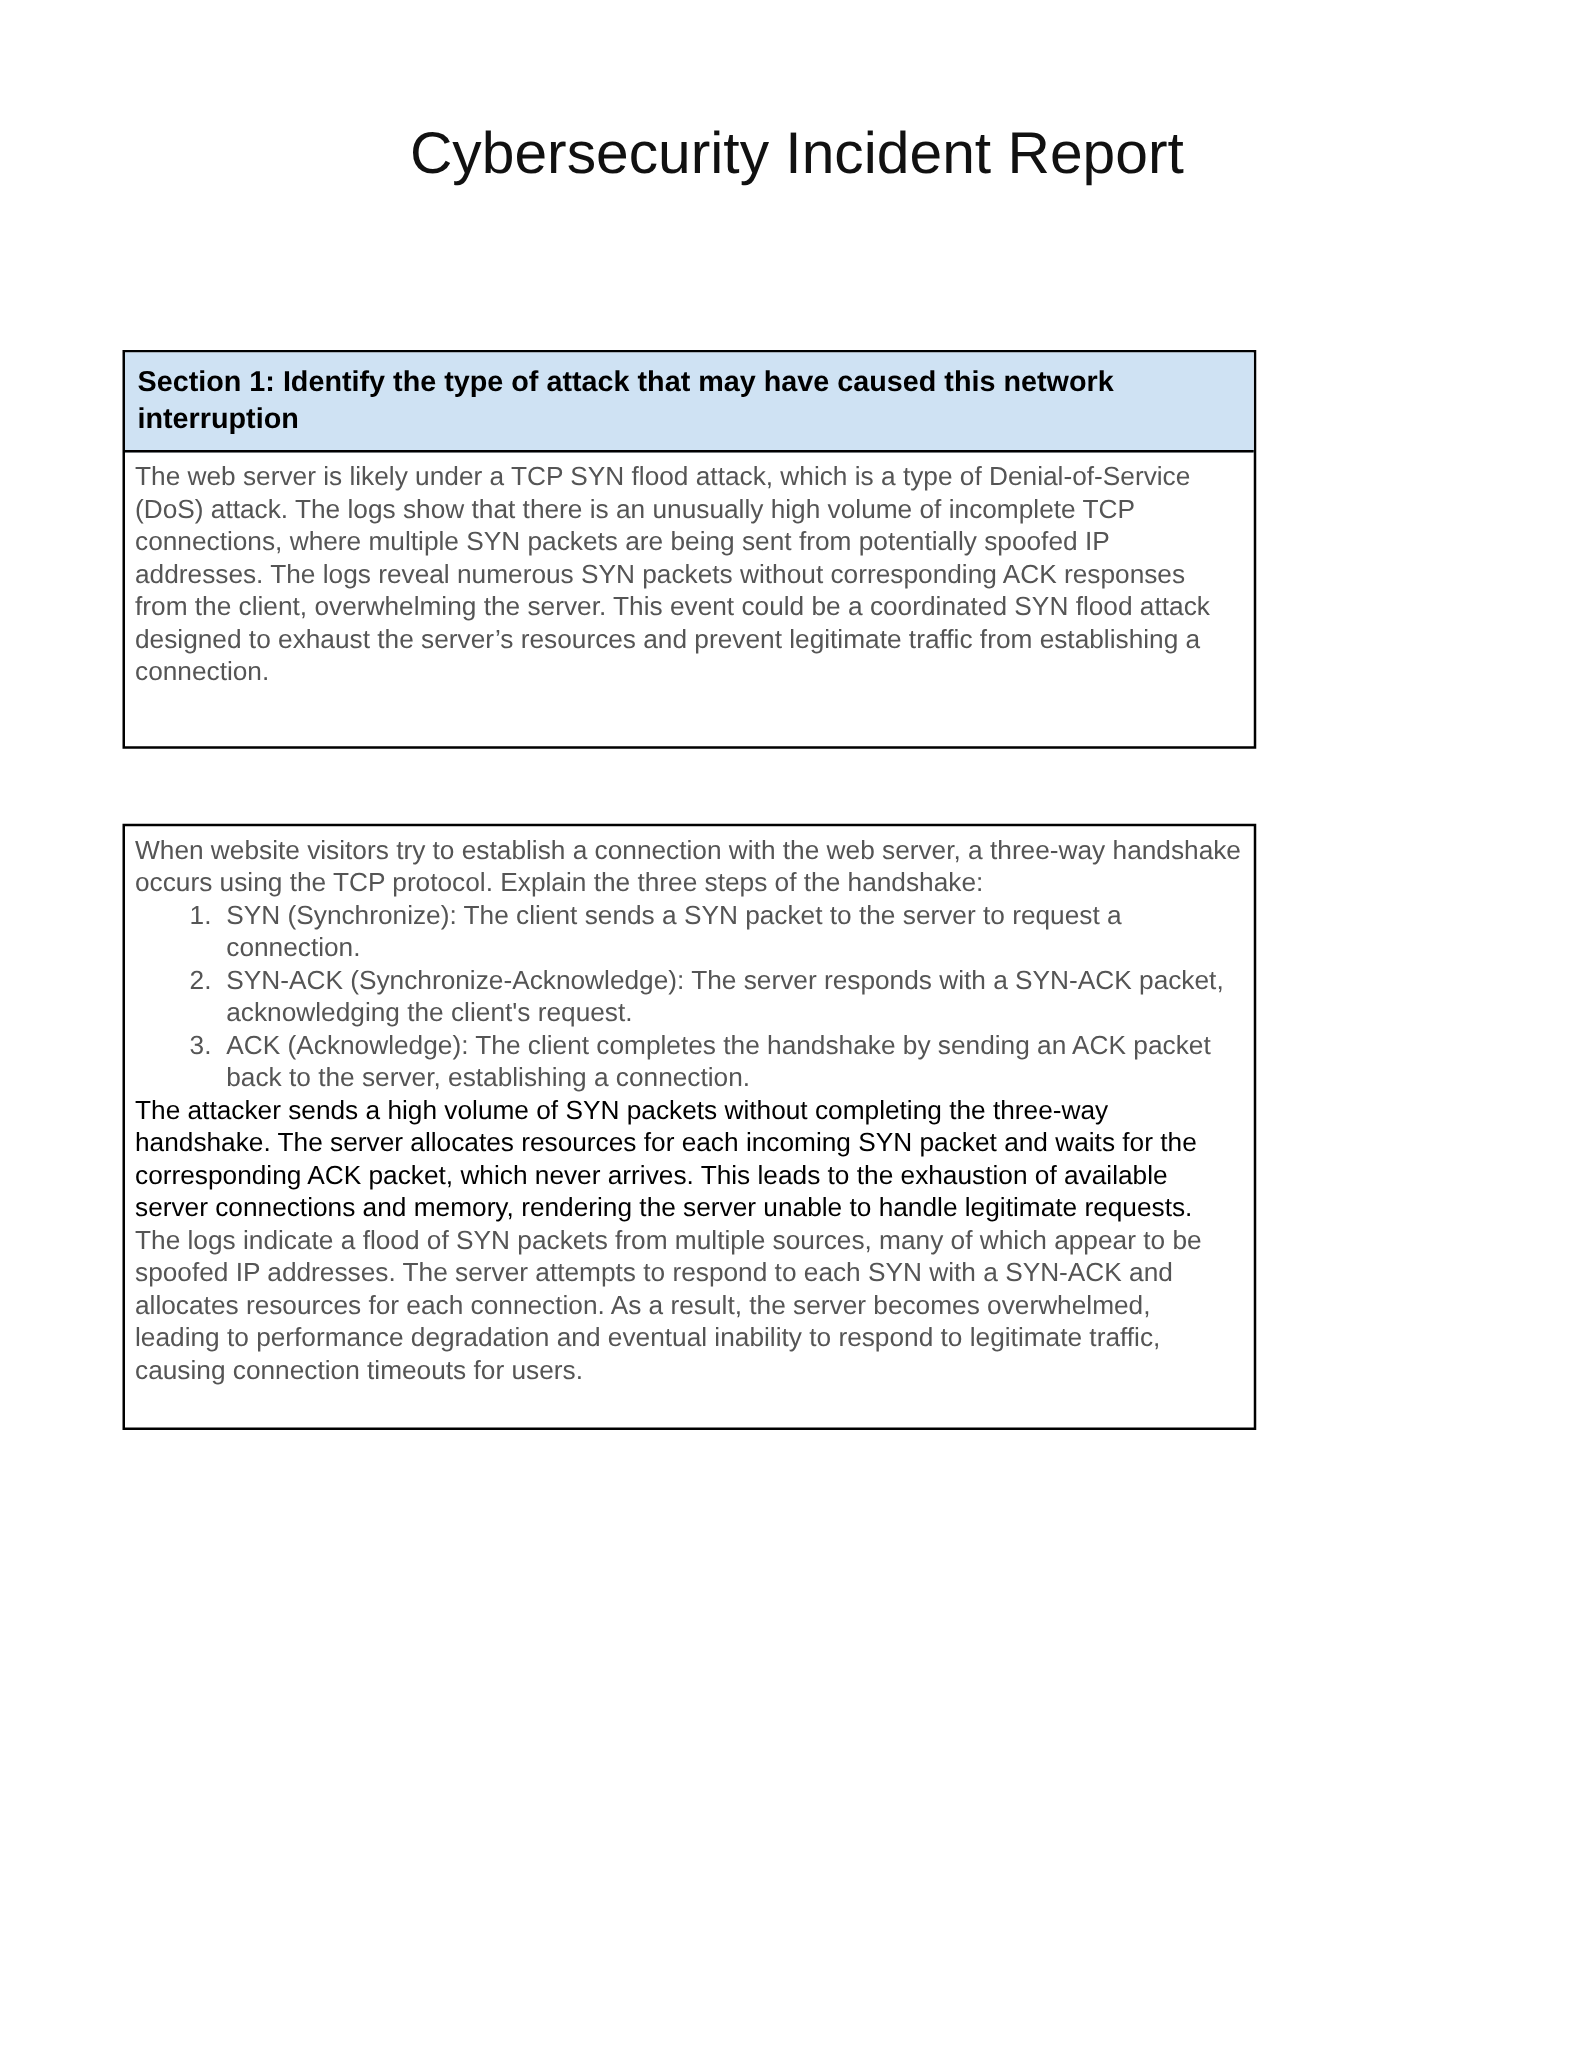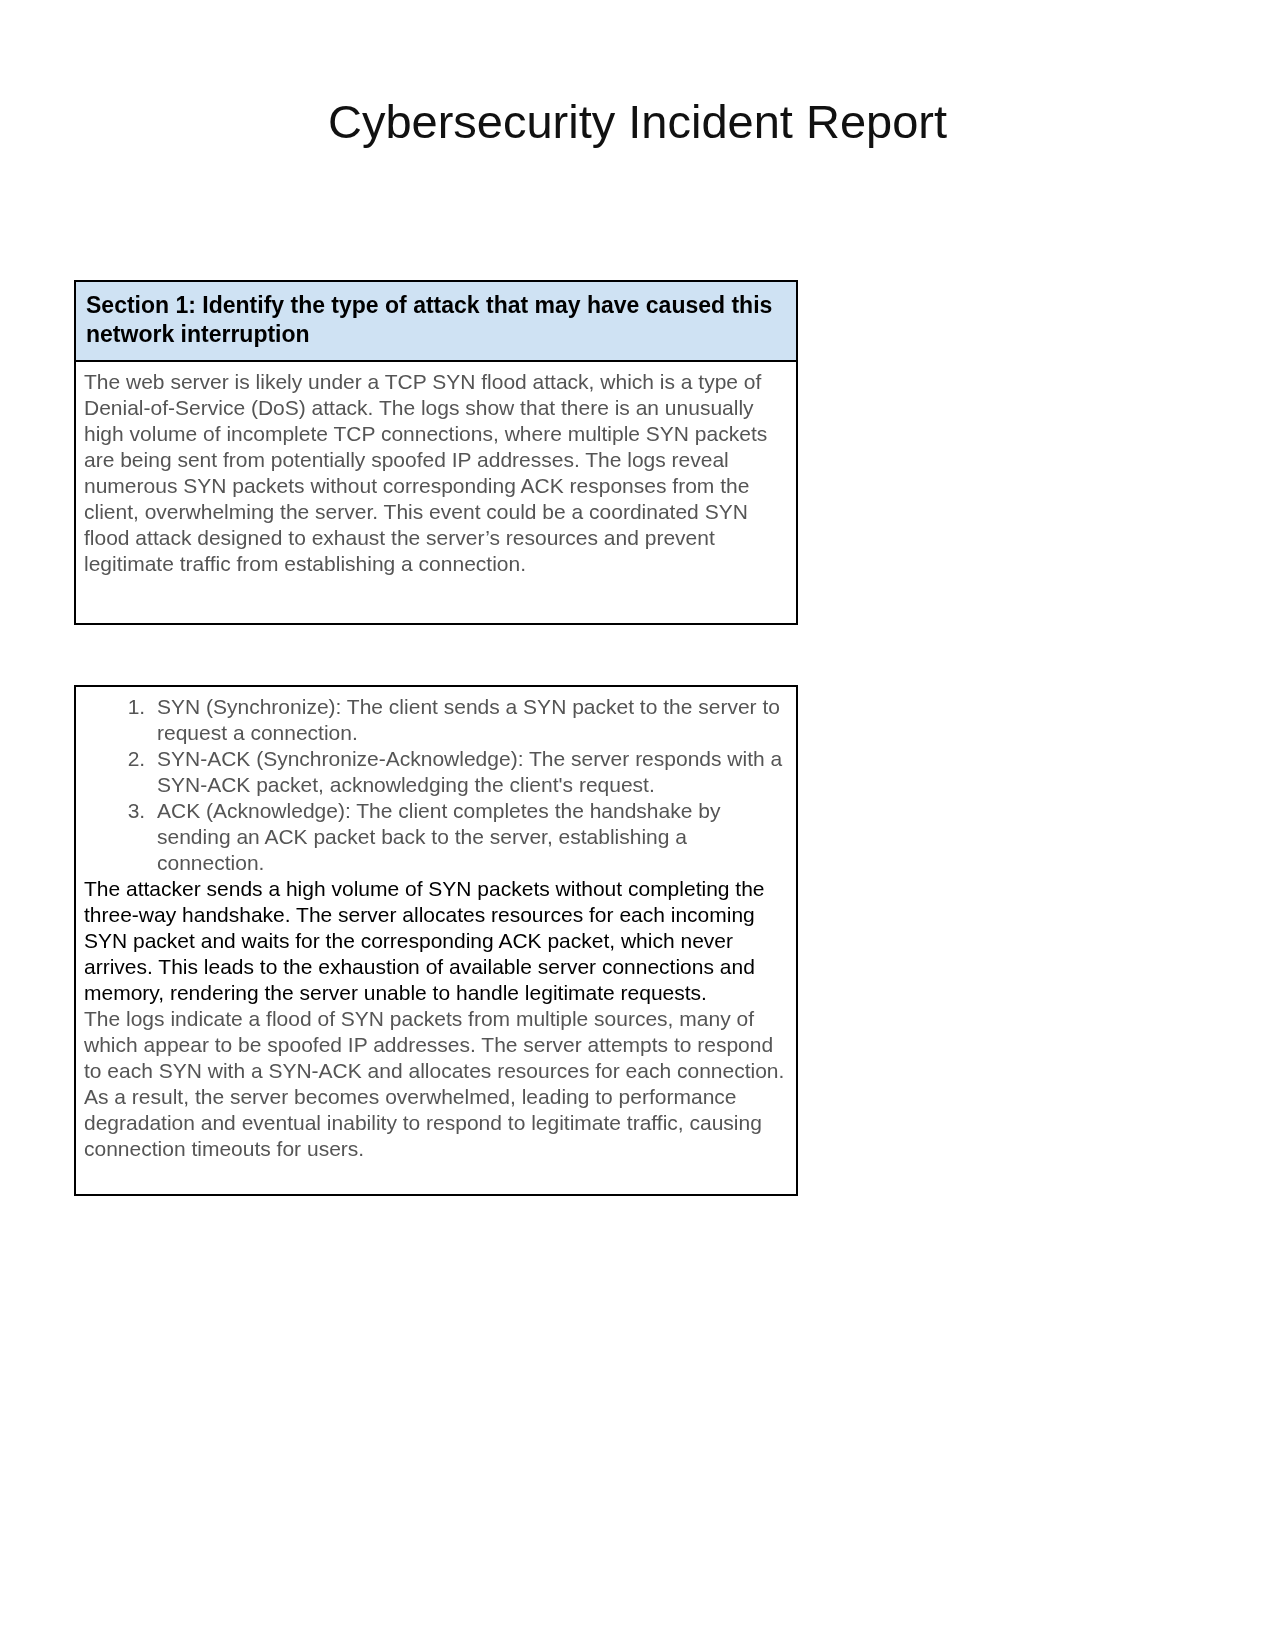--- a/index.html
+++ b/index.html
@@ -22,22 +22,22 @@
     margin:0;
     padding-top:95px;
     font-size:47px;
     font-weight:400;
     line-height:1.15;
     text-align:center;
     color:var(--title-text,#111);
     letter-spacing:0;
   }
   .section-box{
-    width:724px;
-    margin-left:74px;
+    width:907px;
+    margin-left:98px;
     border:2px solid var(--border-color,#000);
     background:#ffffff;
   }
   .section-box.first{ margin-top:131px; }
   .section-box.second{ margin-top:60px; }
   .section-header{
     background:var(--header-bg,#cfe2f3);
     border-bottom:2px solid var(--border-color,#000);
     padding:9px 12px 11px 10px;
     font-size:23px;
@@ -72,20 +72,21 @@
 
   <section class="section-box first">
     <div class="section-header">Section 1: Identify the type of attack that may have caused this network interruption</div>
     <div class="section-body pad-tall">
       <p>The web server is likely under a TCP SYN flood attack, which is a type of Denial-of-Service (DoS) attack. The logs show that there is an unusually high volume of incomplete TCP connections, where multiple SYN packets are being sent from potentially spoofed IP addresses. The logs reveal numerous SYN packets without corresponding ACK responses from the client, overwhelming the server. This event could be a coordinated SYN flood attack designed to exhaust the server’s resources and prevent legitimate traffic from establishing a connection.</p>
     </div>
   </section>
 
   <section class="section-box second">
     <div class="section-body">
+      <p>When website visitors try to establish a connection with the web server, a three-way handshake occurs using the TCP protocol. Explain the three steps of the handshake:</p>
       <ol>
         <li>SYN (Synchronize): The client sends a SYN packet to the server to request a connection.</li>
         <li>SYN-ACK (Synchronize-Acknowledge): The server responds with a SYN-ACK packet, acknowledging the client's request.</li>
         <li>ACK (Acknowledge): The client completes the handshake by sending an ACK packet back to the server, establishing a connection.</li>
       </ol>
       <p class="emphasis">The attacker sends a high volume of SYN packets without completing the three-way handshake. The server allocates resources for each incoming SYN packet and waits for the corresponding ACK packet, which never arrives. This leads to the exhaustion of available server connections and memory, rendering the server unable to handle legitimate requests.</p>
       <p>The logs indicate a flood of SYN packets from multiple sources, many of which appear to be spoofed IP addresses. The server attempts to respond to each SYN with a SYN-ACK and allocates resources for each connection. As a result, the server becomes overwhelmed, leading to performance degradation and eventual inability to respond to legitimate traffic, causing connection timeouts for users.</p>
     </div>
   </section>
 

